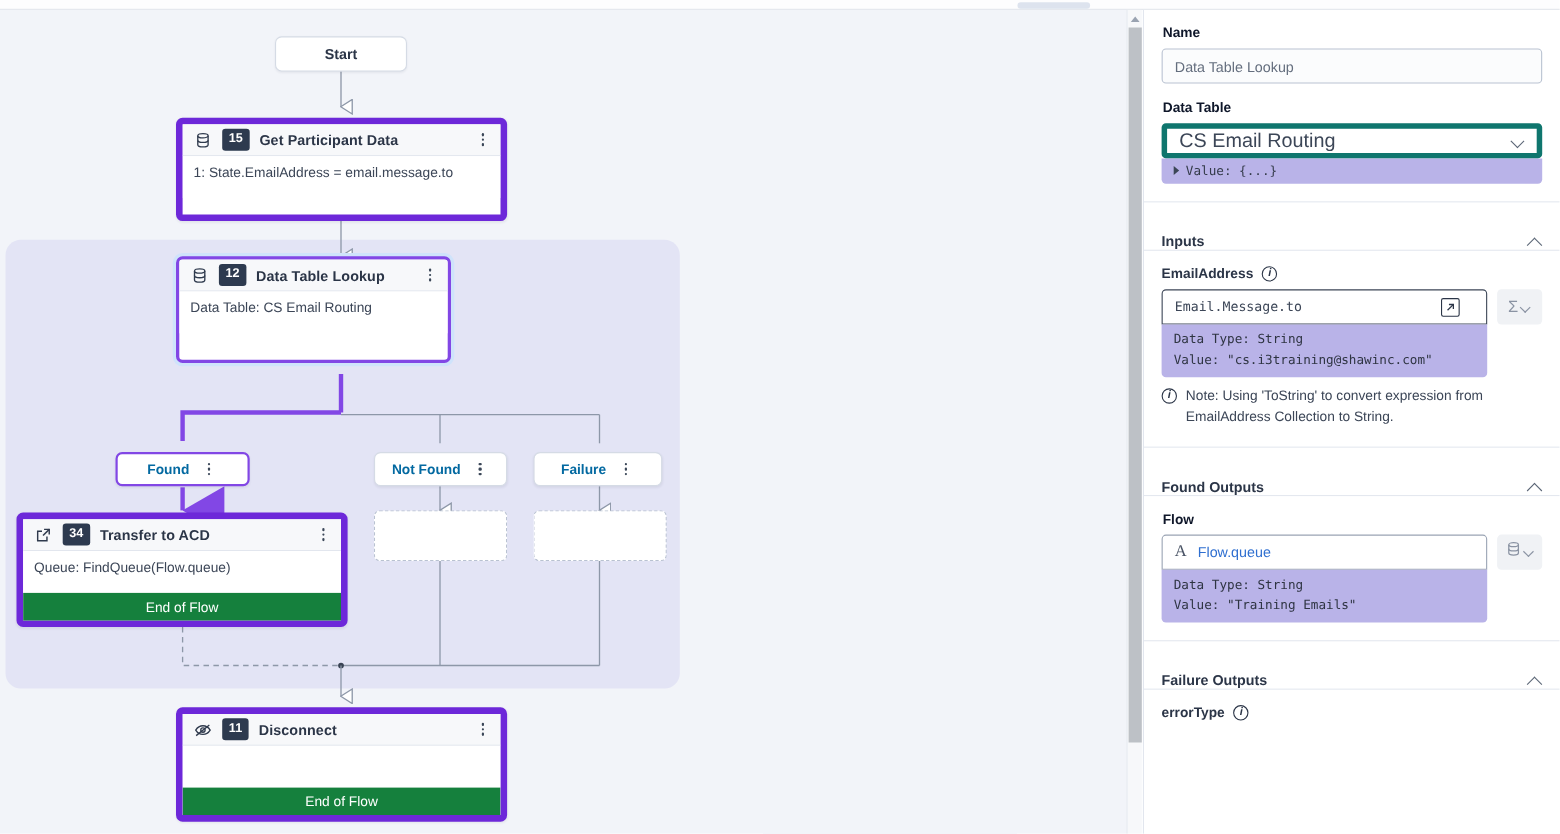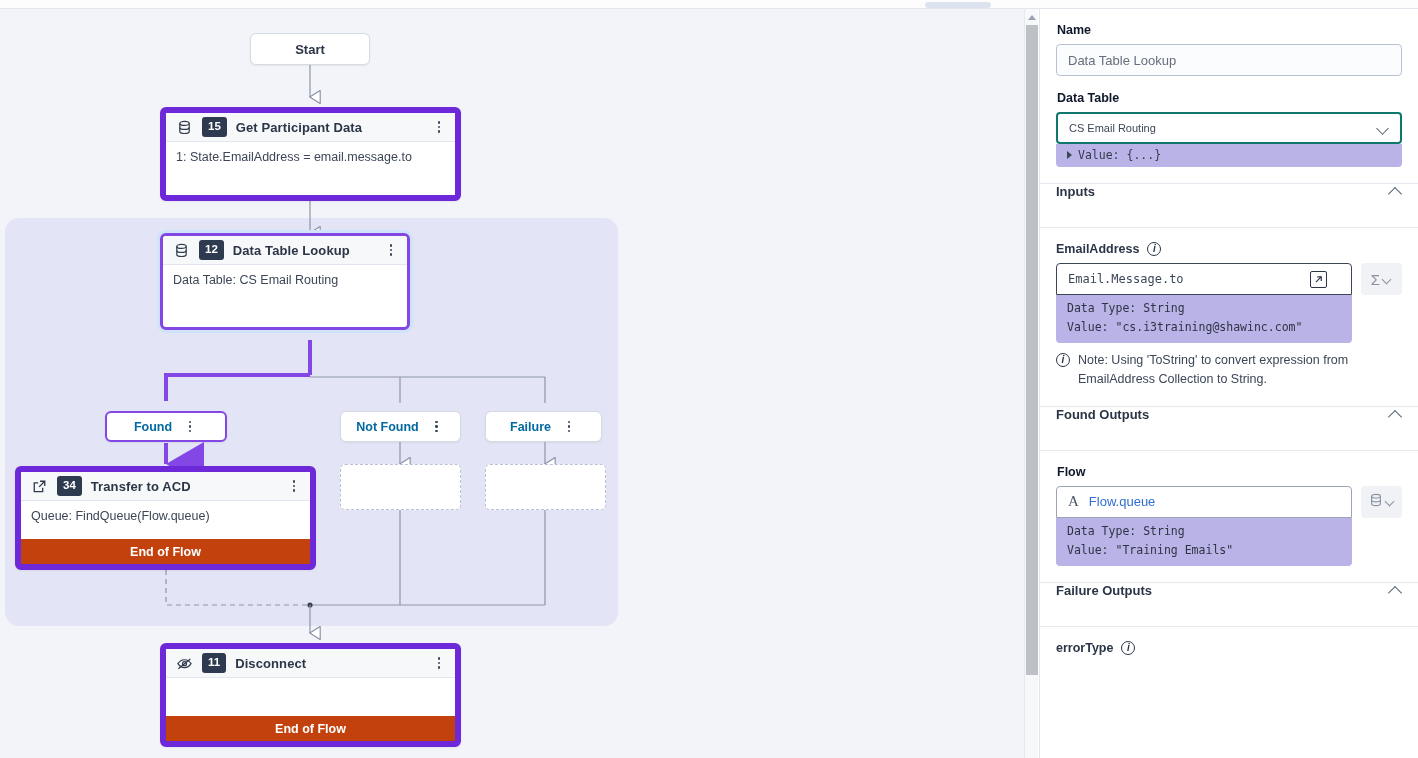--- a/index.html
+++ b/index.html
@@ -60,21 +60,21 @@
   }
   .node-title { font-size: 13px; font-weight: bold; color: #2b3547; flex: 1 1 auto; letter-spacing: .1px; }
   .kebab {
     width: 16px; height: 18px; flex: 0 0 16px;
     display: flex; flex-direction: column; align-items: center; justify-content: center; gap: 2px;
     cursor: pointer;
   }
   .kebab i { display: block; width: 2.5px; height: 2.5px; border-radius: 50%; background: #3b4758; }
   .node-body { padding: 8px 10px; font-size: 12.5px; color: #3c4657; min-height: 38px; background: #fff; }
   .node-foot {
-    background: #c2410c; color: #fff; font-size: 12.5px; font-weight: bold;
+    background: #15803d; color: #fff; font-size: 12.5px; font-weight: normal;
     text-align: center; padding: 6px 0 7px;
   }
 
   
   .start-node {
     position: absolute; background:#fff; border:1px solid #d5dbe5; border-radius:6px;
     box-shadow: 0 1px 2px rgba(36,45,64,.07);
     display:flex; align-items:center; justify-content:center;
     font-size:13px; font-weight:bold; color:#2b3547;
   }
@@ -124,23 +124,23 @@
     background:#fff; border-left:1px solid #e2e6ee; overflow:hidden;
   }
   .panel-pad { padding: 14px 16px 0 16px; }
   .field-label { font-size:12.5px; font-weight:bold; color:#0f172a; margin:0 0 7px 1px; }
   .text-input {
     height:32px; border:1px solid #b9c2d1; border-radius:4px; background:#fbfcfd;
     display:flex; align-items:center; padding:0 11px;
     font-size:13px; color:#646e7e;
   }
   .select-input {
-    height:32px; border:2px solid #0f766e; border-radius:4px; background:#fff;
+    height:32px; border:5px solid #0f766e; border-radius:4px; background:#fff;
     display:flex; align-items:center; padding:0 10px 0 11px;
-    font-size:11px; color:#3c4657;
+    font-size:18px; color:#3c4657;
   }
   .select-input .val { flex:1 1 auto; }
   .chev {
     width:13px;height:13px; flex:0 0 13px; position:relative;
   }
   .chev:before {
     content:""; position:absolute; left:1px; top:2px; width:8px; height:8px;
     border-right:1.6px solid #5b6676; border-bottom:1.6px solid #5b6676;
     transform: rotate(45deg);
   }
@@ -149,21 +149,21 @@
     font-family:"DejaVu Sans Mono", monospace; font-size:11.5px; color:#343b4a;
     padding:4px 10px 5px 11px; display:flex; align-items:center; gap:6px;
   }
   .tri { width:0;height:0;border-top:4px solid transparent;border-bottom:4px solid transparent;border-left:5px solid #3c4657; }
 
   
   .sect {
     margin-top:16px; border-top:1px solid #e4e8ef;
   }
   .sect-head {
-    height:44px; display:flex; align-items:flex-start; padding:0 16px;
+    height:44px; display:flex; align-items:flex-end; padding:0 16px;
     font-size:13px; font-weight:bold; color:#2b3547;
     border-bottom:1px solid #e4e8ef;
   }
   .sect-head .lbl { flex:1 1 auto; }
   .caret-up { width:14px;height:14px; position:relative; }
   .caret-up:before{
     content:""; position:absolute; left:2px; top:5px; width:9px;height:9px;
     border-left:1.6px solid #5b6676; border-top:1.6px solid #5b6676;
     transform: rotate(45deg);
   }

